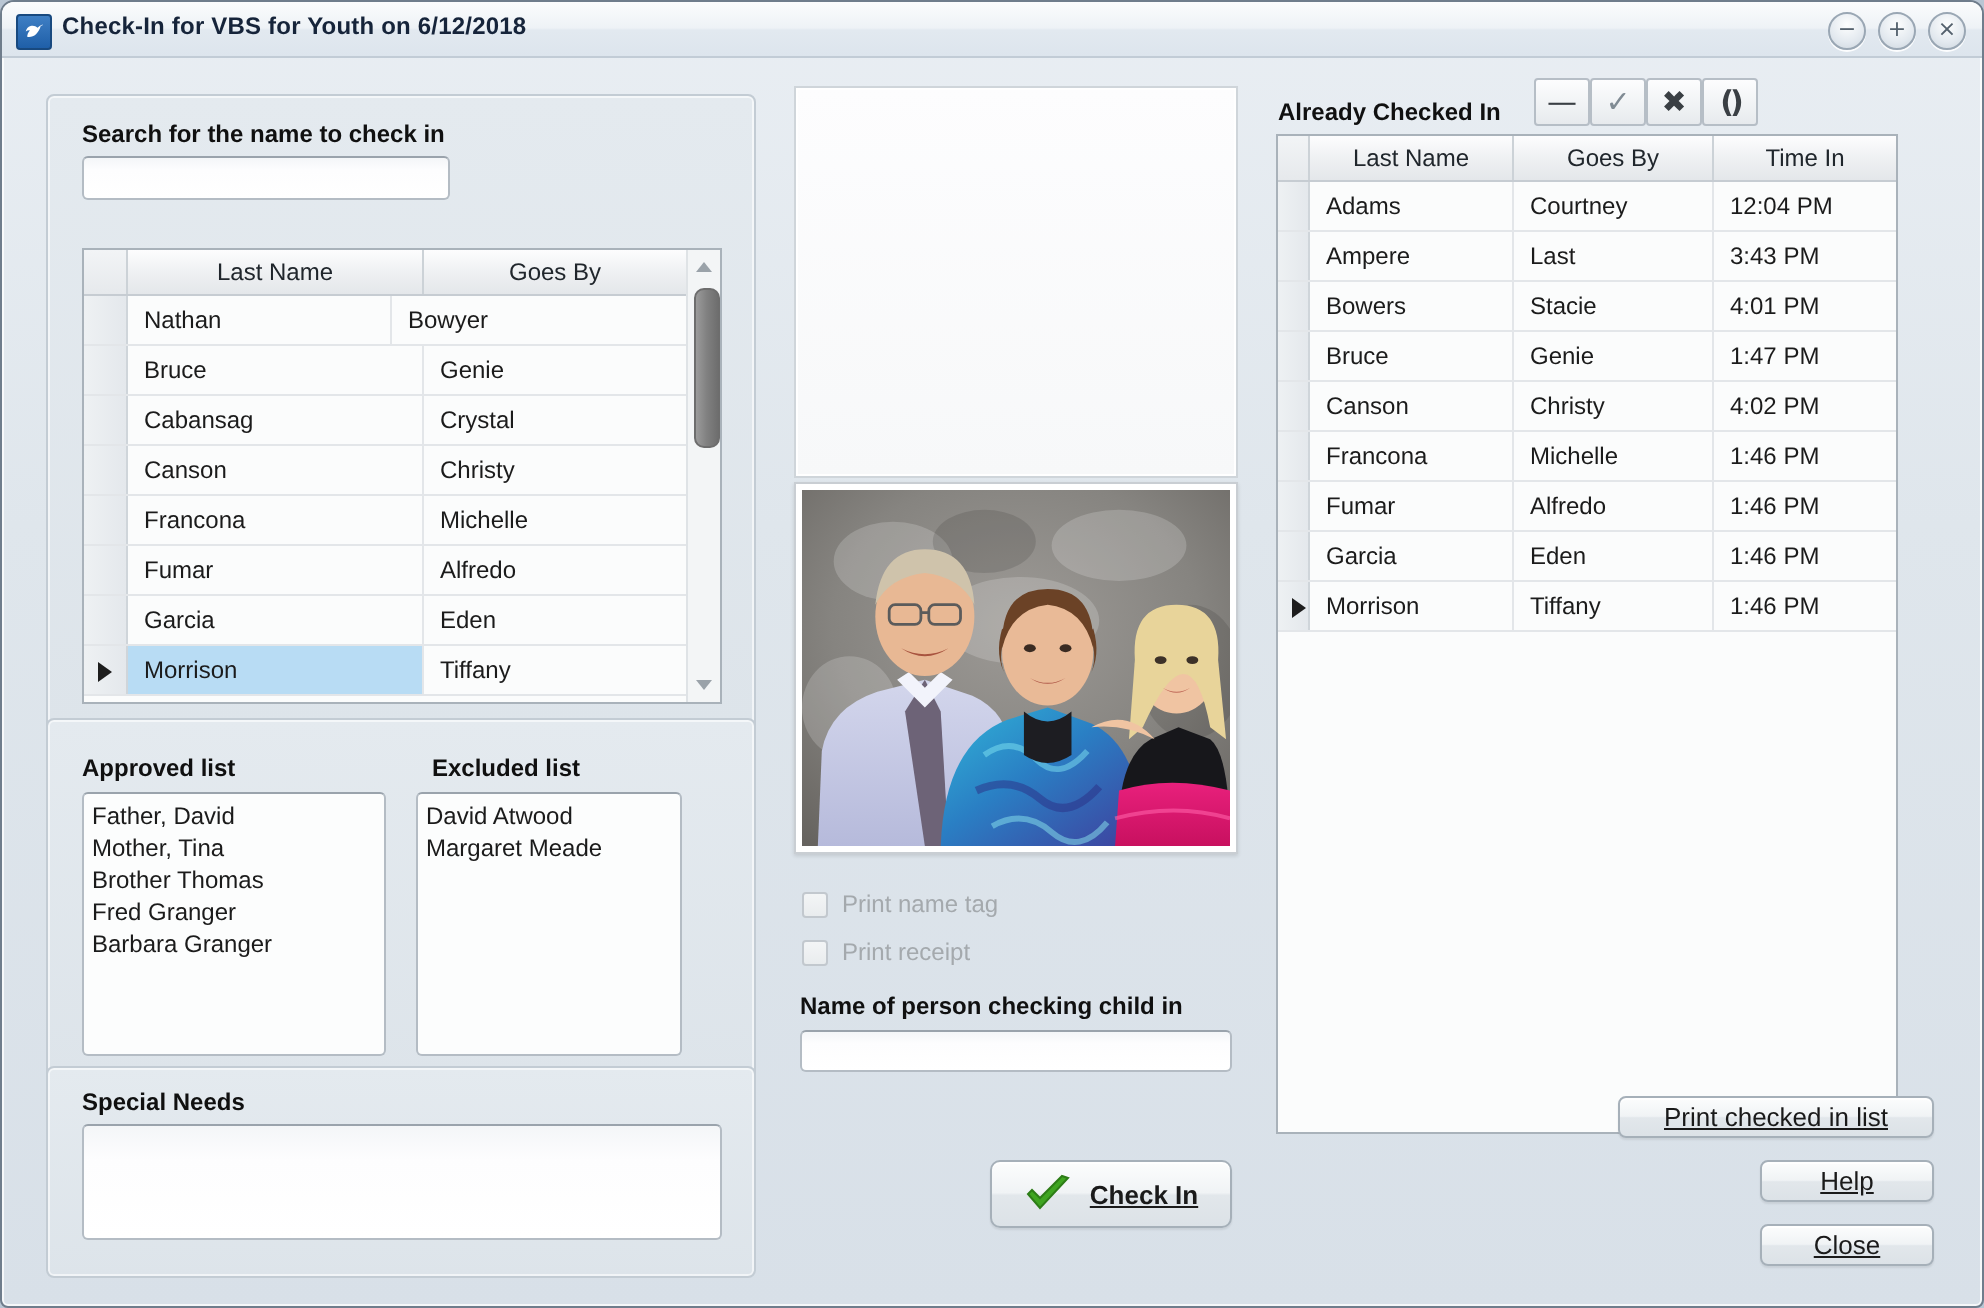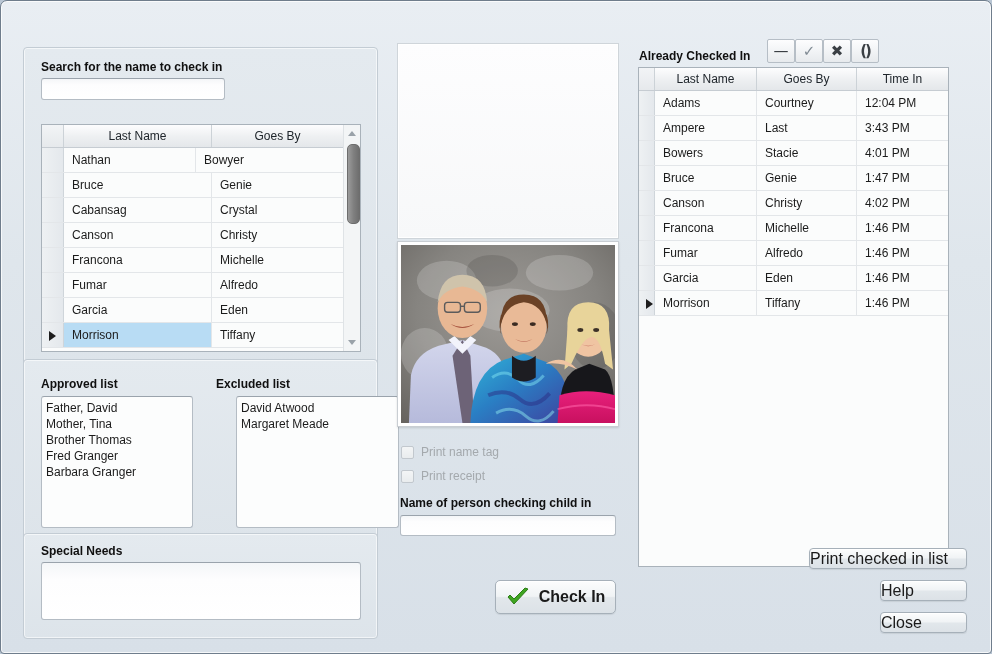--- a/index.html
+++ b/index.html
@@ -162,23 +162,25 @@
     background: linear-gradient(90deg, #9b9b9b, #808080 50%, #6e6e6e);
     border: 1px solid #6d6d6d;
   }
 
   
   .btn {
     box-sizing: border-box;
     border: 1px solid #a6b0b9;
     border-radius: 4px;
     background: linear-gradient(#fcfdfd, #f0f3f5 48%, #e2e7eb 52%, #dce2e7);
-    font-size: 16px; color: #1a1a1a;
+    font-size: 13px; color: #1a1a1a;
+    text-align: center;
     box-shadow: inset 0 1px 0 rgba(255,255,255,.85), 0 1px 1px rgba(0,0,0,.08);
     position: absolute;
+    text-decoration: underline;
   }
   .btn-checkin {
     display: flex; align-items: center; justify-content: center; gap: 9px;
     font-weight: bold;
     border-radius: 5px;
   }
   .toolbtn {
     position: absolute; top: 0;
     width: 28px; height: 24px;
     box-sizing: border-box;
@@ -216,20 +218,39 @@
     padding: 3px;
     box-shadow: 0 1px 2px rgba(0,0,0,.12);
   }
   .photo-inner { position: relative; width: 100%; height: 100%; overflow: hidden; }
 </style>
 </head>
 <body>
 
 <div class="window">
 
+  <div class="titlebar">
+    <div class="app-icon">
+      <svg width="14" height="14" viewBox="0 0 14 14">
+        <path d="M11.5 3.2c-1.1.2-2 .9-2.7 1.7C7.9 4 6.6 3.6 5.3 4c-1.3.4-2.2 1.5-2.4 2.8.6-.5 1.3-.7 2-.6-.8.9-1.3 2-1.3 3.2 1.6.3 3.2-.2 4.4-1.3 1.2-1.1 2-2.6 2.4-4.2.4 0 .8-.2 1.1-.7z" fill="#ffffff"></path>
+      </svg>
+    </div>
+    <div class="title-text">Check-In for VBS for Youth on 6/12/2018</div>
+    <div class="win-btns">
+      <div class="win-btn">
+          <span>−</span>
+        </div>
+      <div class="win-btn">
+          <span>+</span>
+        </div>
+      <div class="win-btn">
+          <span>×</span>
+        </div>
+    </div>
+  </div>
 
   <div class="body-area">
 
     <div class="group" style="left:22px; top:18px; width:355px; height:320px;">
       <div class="lbl-bold" style="position:absolute; left:17px; top:12px;">Search for the name to check in</div>
       <input class="textbox" style="position: absolute; left: 17px; top: 30px; width: 184px; height: 22px;" value="">
 
       <div class="grid" style="left:17px; top:76px; width:320px; height:228px;">
         <div class="grid-head">
           <div class="hcell ind" style="width:22px;"></div>
@@ -294,21 +315,21 @@
       <div class="lbl-bold" style="position:absolute; left:17px; top:17px;">Approved list</div>
       <div class="listbox" id="approved-list" style="position:absolute; left:17px; top:36px; width:152px; height:132px;">
           <div>Father, David</div>
           <div>Mother, Tina</div>
           <div>Brother Thomas</div>
           <div>Fred Granger</div>
           <div>Barbara Granger</div>
         </div>
 
       <div class="lbl-bold" style="position:absolute; left:184px; top:17px;padding-left:8px;">Excluded list</div>
-      <div class="listbox" id="excluded-list" style="position:absolute; left:184px; top:36px; width:163px; height:132px;margin-left:28px;">
+      <div class="listbox" id="excluded-list" style="position:absolute; left:184px; top:36px; width:133px; height:132px;">
           <div>David Atwood</div>
           <div>Margaret Meade</div>
         </div>
     </div>
 
     <div class="group" style="left:22px; top:504px; width:355px; height:106px;">
       <div class="lbl-bold" style="position:absolute; left:17px; top:10px;">Special Needs</div>
       <textarea class="textbox" style="position: absolute; left: 17px; top: 28px; width: 320px; height: 58px; resize: none;"></textarea>
     </div>
 

